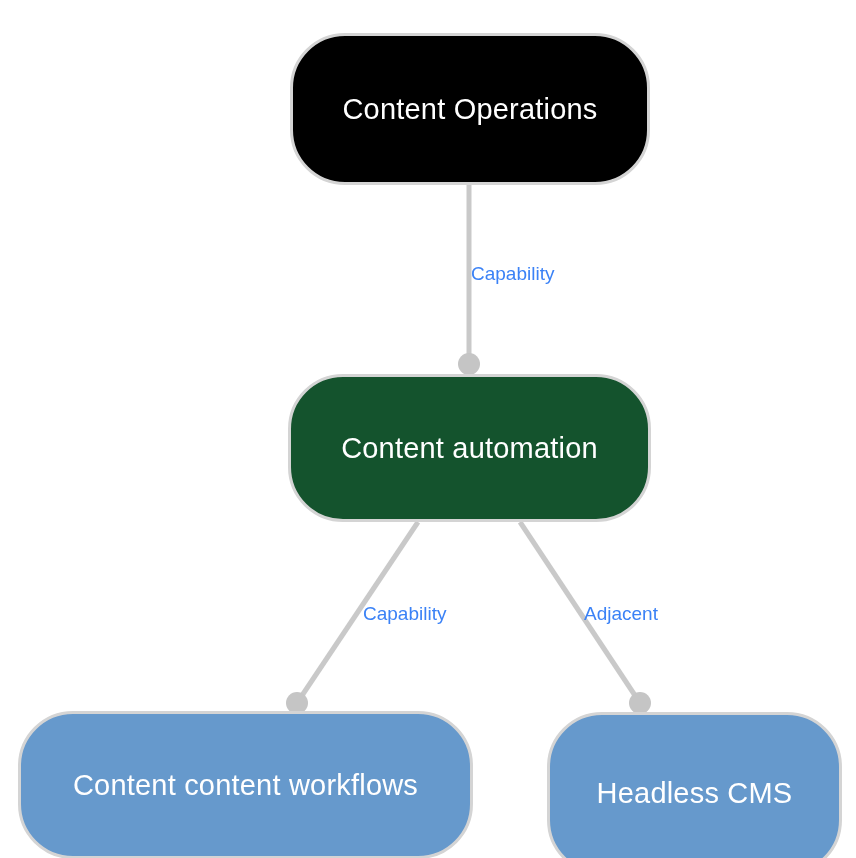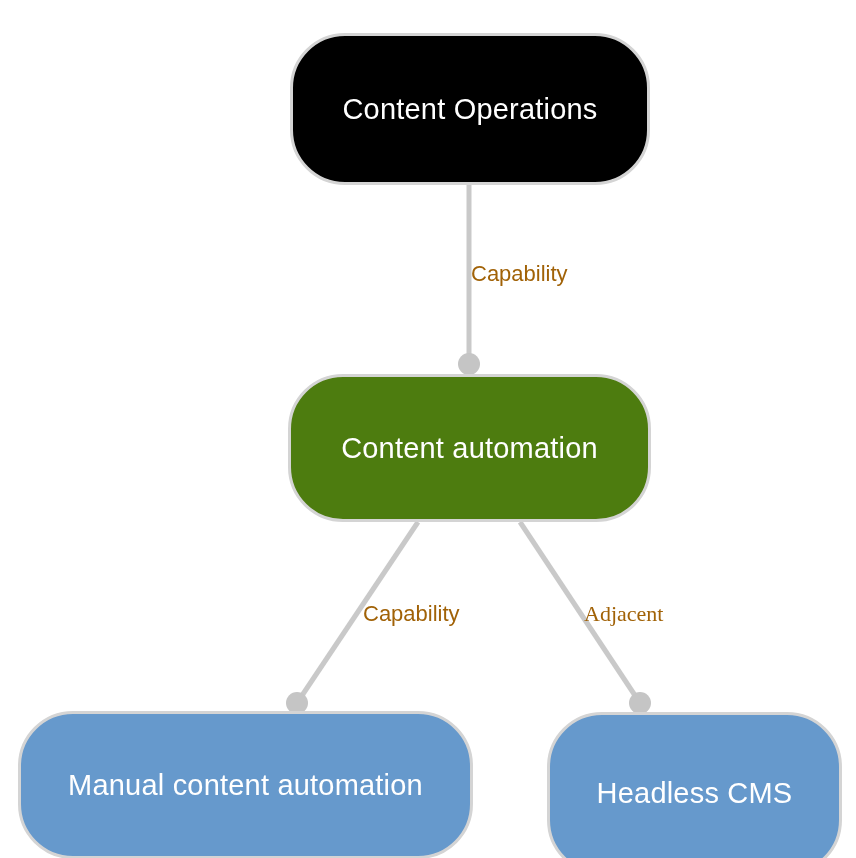--- a/index.html
+++ b/index.html
@@ -39,53 +39,53 @@
     letter-spacing: 0.2px;
     cursor: pointer;
   }
   .node-content-operations   { left: 290px; top: 14px;  width: 360px; height: 152px; }
   .node-content-automation   { left: 288px; top: 355px; width: 363px; height: 148px; }
   .node-manual-workflows     { left: 18px;  top: 692px; width: 455px; height: 148px; }
   .node-headless-cms         { left: 547px; top: 693px; width: 295px; height: 163px; }
   .edge-label {
     position: absolute;
     z-index: 3;
-    color: #a16207;
-    font-size: 22px;
+    color: #3b82f6;
+    font-size: 19px;
     white-space: nowrap;
     line-height: 34px;
   }
   .label-capability  { left: 471px; top: 238px; }
   .label-alternative { left: 363px; top: 578px; }
-  .label-adjacent    { left: 584px; top: 578px; font-family: Liberation Serif, serif; }
+  .label-adjacent    { left: 584px; top: 578px; }
 </style>
 </head>
 <body>
 
 <div class="canvas">
 
   <svg class="edges-layer" viewBox="0 0 856 858" xmlns="http://www.w3.org/2000/svg">
     <line x1="469" y1="164" x2="469" y2="345" stroke-width="5" stroke="#c9c9c9"></line>
     <line x1="418" y1="503" x2="297" y2="684" stroke-width="5" stroke="#c9c9c9"></line>
     <line x1="520" y1="503" x2="640" y2="684" stroke-width="5" stroke="#c9c9c9"></line>
     <circle cx="469" cy="345" r="11" fill="#c5c5c5"></circle>
     <circle cx="297" cy="684" r="11" fill="#c5c5c5"></circle>
     <circle cx="640" cy="684" r="11" fill="#c5c5c5"></circle>
   </svg>
 
   <div class="node node-content-operations" style="background: rgb(0, 0, 0); color: rgb(255, 255, 255);">
     <span>Content Operations</span>
   </div>
 
-  <div class="node node-content-automation" style="background: #4d7c0f; color: rgb(255, 255, 255);">
+  <div class="node node-content-automation" style="background: #14532d; color: rgb(255, 255, 255);">
     <span>Content automation</span>
   </div>
 
   <div class="node node-manual-workflows" style="background: rgb(102, 153, 204); color: rgb(255, 255, 255);">
-    <span>Manual content automation</span>
+    <span>Content content workflows</span>
   </div>
 
   <div class="node node-headless-cms" style="background: rgb(102, 153, 204); color: rgb(255, 255, 255);">
     <span>Headless CMS</span>
   </div>
 
   <div class="edge-label label-capability">Capability</div>
 
   <div class="edge-label label-alternative">Capability</div>
 

